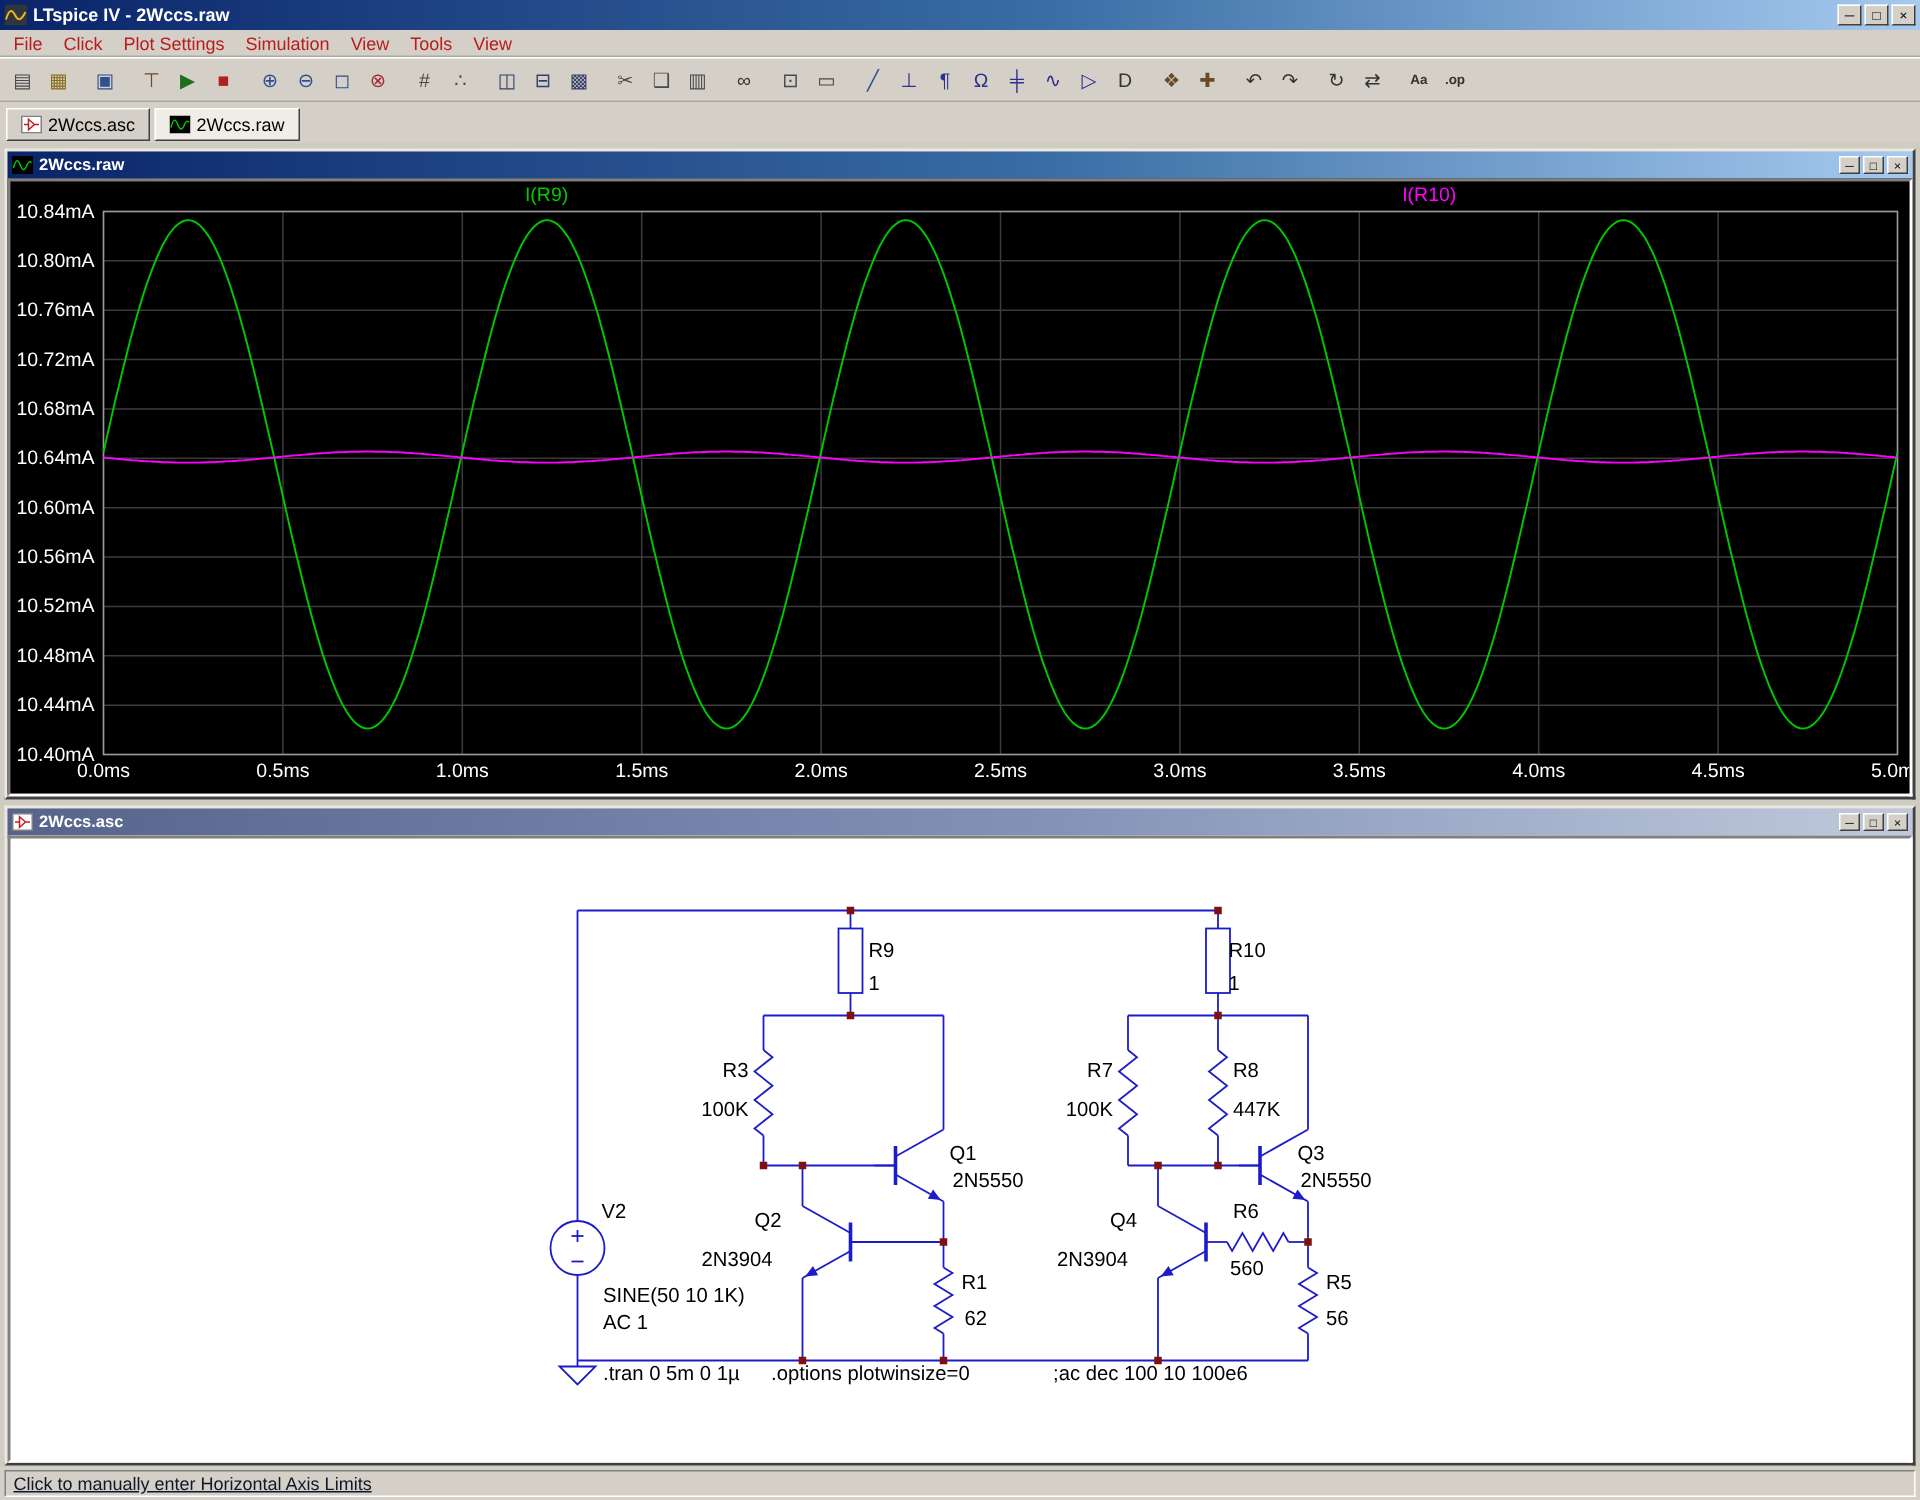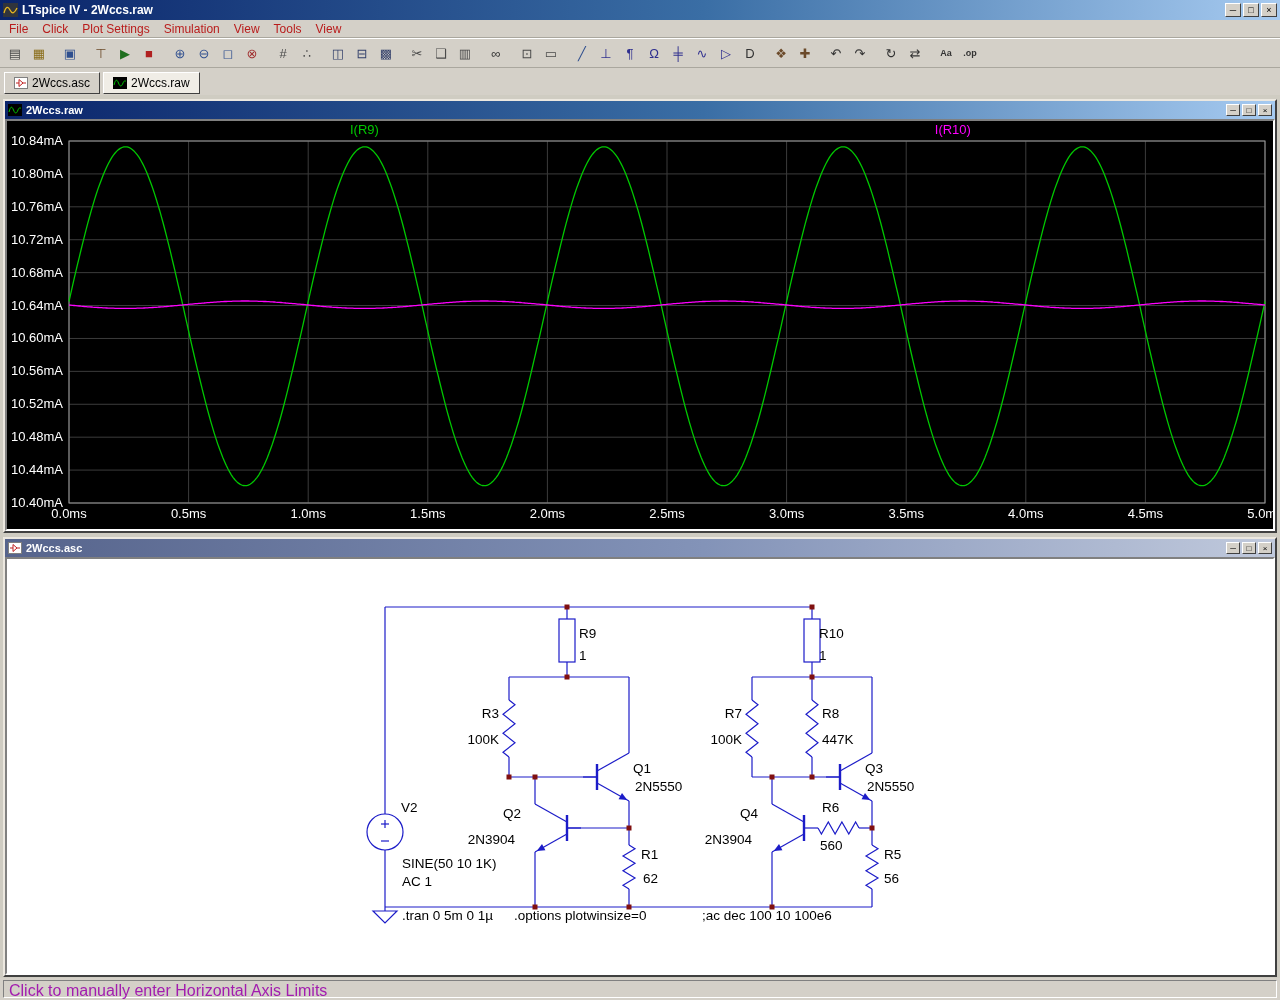--- a/index.html
+++ b/index.html
@@ -46,21 +46,21 @@
   .subtitle.inactive { background:linear-gradient(90deg,#56648c,#8393b8 55%,#c0c9dc); }
   .subtitle-text { flex:1; white-space:nowrap; overflow:hidden; }
   .subcontent { flex:1; border:2px solid; border-color:#808080 #fff #fff #808080;
                 background:#000; overflow:hidden; }
   .subcontent.white { background:#ffffff; }
   svg.fill { display:block; width:100%; height:100%; }
 
   .statusbar { position:absolute; left:0; right:0; top:978px; height:22px;
                background:#d4d0c8; padding:2px 3px; }
   .statusfield { height:100%; border:1px solid; border-color:#808080 #fff #fff #808080;
-                 font-size:16px; padding:1px 5px; color:#a21caf; background:#d4d0c8; }
+                 font-size:12px; padding:1px 5px; color:#0f172a; background:#d4d0c8;text-decoration:underline; }
 
   text { font-family:"Liberation Sans",sans-serif; }
 </style>
 </head>
 <body>
 
 <div class="screen">
 
   <div class="titlebar">
     <span class="appicon">

